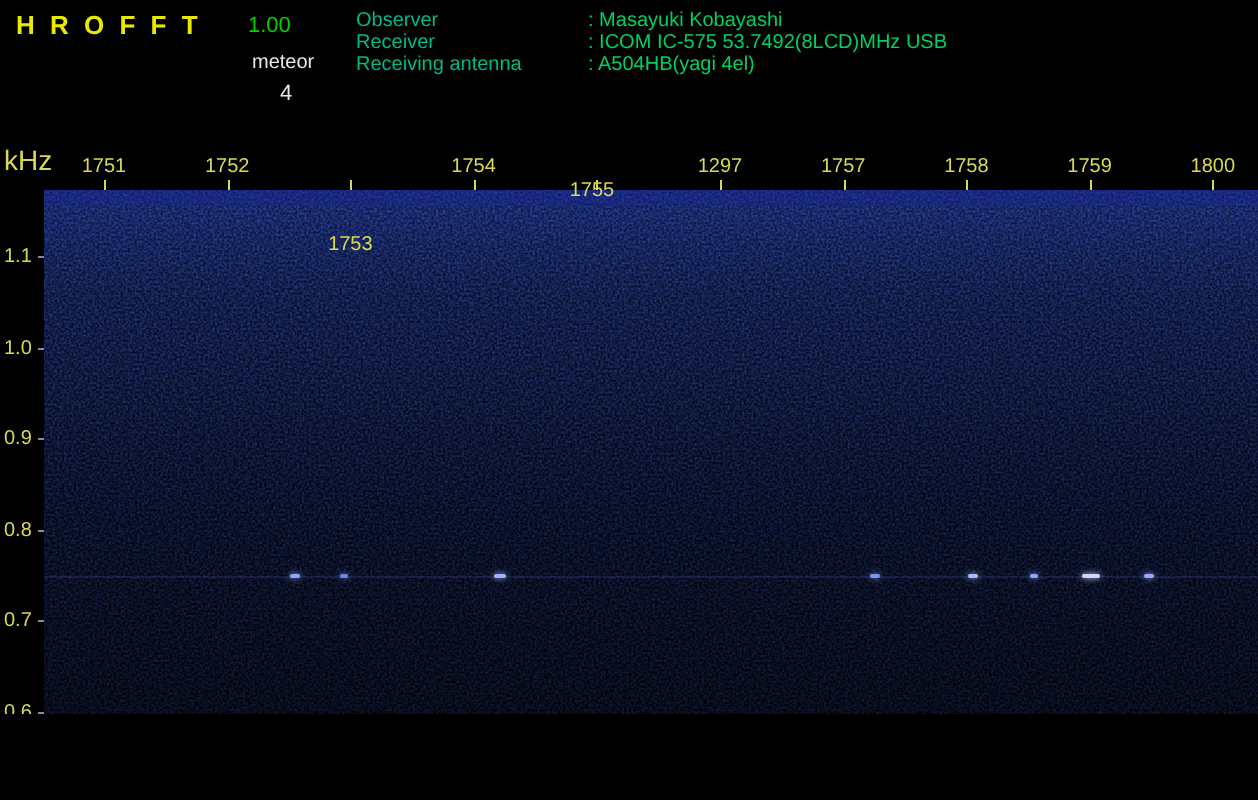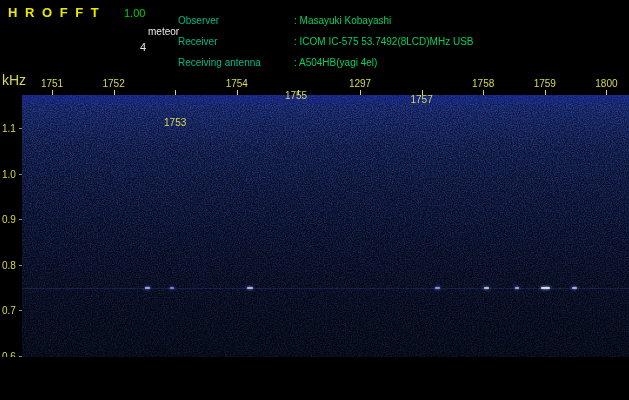--- a/index.html
+++ b/index.html
@@ -5,27 +5,27 @@
   * { margin:0; padding:0; box-sizing:border-box; }
   html,body { background:#000; }
   .screen {
     position:relative; width:629px; height:357px; background:#000; overflow:hidden;
     font-family:Liberation Sans, sans-serif;
   }
   
   .app-title   { position:absolute; left:8px;  top:5px;  color:#e8e800; font-size:13px; font-weight:bold; letter-spacing:2px; }
   .app-version { position:absolute; left:124px; top:7px; color:#00d000; font-size:11px; }
   .filename    { position:absolute; left:5px;  top:23px; color:#e8e8e8; font-size:11px; }
-  .meteor-label{ position:absolute; left:126px; top:26px; color:#e8e8e8; font-size:10px;margin-left:22px; }
+  .meteor-label{ position:absolute; left:126px; top:26px; color:#e8e8e8; font-size:10px; }
   .datetime    { position:absolute; left:5px;  top:41px; color:#e8e8e8; font-size:11px; }
   .meteor-count{ position:absolute; left:140px; top:41px; color:#e8e8e8; font-size:11px; }
   
   .header-info { position:absolute; left:178px; top:5px; font-size:10px; line-height:11px; }
   .info-row    { white-space:pre; }
-  .info-label  { display:inline-block; width:116px; color:#00b888;margin-top:10px; }
+  .info-label  { display:inline-block; width:116px; color:#00b888; }
   .info-value  { color:#00d060; }
   
   .khz-label  { position:absolute; left:2px; top:72px; color:#d8d855; font-size:14px; }
   .time-label { position:absolute; top:78px; transform:translateX(-50%); color:#d8d855; font-size:10px; }
   .top-tick   { position:absolute; top:90px; width:1px; height:5px; background:#d8d855; }
   .freq-label { position:absolute; left:2px; color:#d8d855; font-size:10px; }
   .freq-tick  { position:absolute; left:19px; width:3px; height:1px; background:#8888aa; }
   
   .spec-noise { position:absolute; left:22px; top:95px; }
   .overlay    { position:absolute; inset:0; pointer-events:none; }
@@ -91,21 +91,21 @@
       <div class="time-label" style="left: 113.6px;">1752</div>
       <div class="top-tick" style="left: 113.6px;"></div>
       <div class="time-label" style="left: 175.2px; margin-top: 39px;">1753</div>
       <div class="top-tick" style="left: 175.2px;"></div>
       <div class="time-label" style="left: 236.8px;">1754</div>
       <div class="top-tick" style="left: 236.8px;"></div>
       <div class="time-label" style="left: 296px; margin-top: 12px;">1755</div>
       <div class="top-tick" style="left: 298.4px;"></div>
       <div class="time-label" style="left: 360px;">1297</div>
       <div class="top-tick" style="left: 360px;"></div>
-      <div class="time-label" style="left: 421.6px; margin-top: 16px;">1757</div>
+      <div class="time-label" style="left: 421.6px;">1757</div>
       <div class="top-tick" style="left: 421.6px;"></div>
       <div class="time-label" style="left: 483.2px;">1758</div>
       <div class="top-tick" style="left: 483.2px;"></div>
       <div class="time-label" style="left: 544.8px;">1759</div>
       <div class="top-tick" style="left: 544.8px;"></div>
       <div class="time-label" style="left: 606.4px;">1800</div>
       <div class="top-tick" style="left: 606.4px;"></div>
       <div class="freq-label" style="top: 123px;">1.1</div>
       <div class="freq-tick" style="top: 128px;"></div>
       <div class="freq-label" style="top: 168.5px;">1.0</div>

